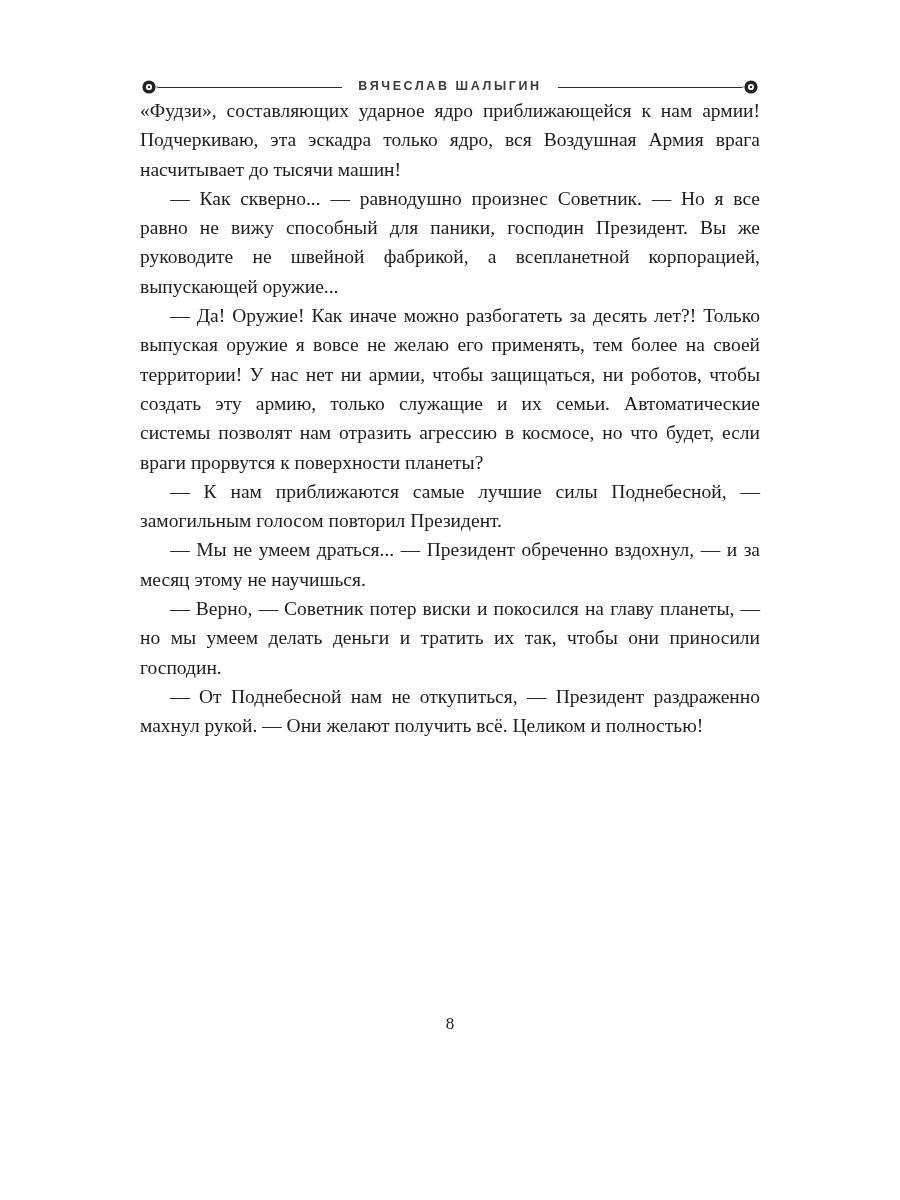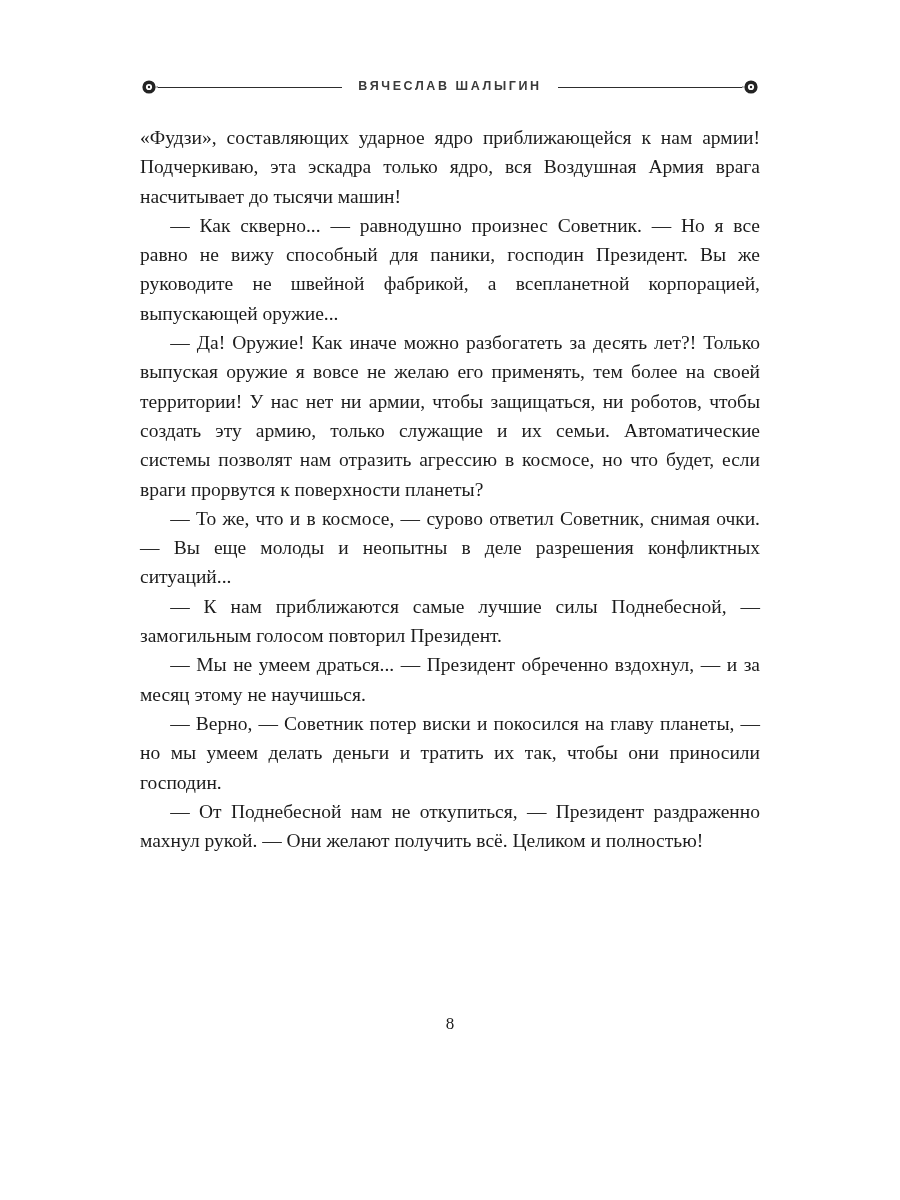--- a/index.html
+++ b/index.html
@@ -32,21 +32,20 @@
     letter-spacing: 2.6px;
     color: #3a3a3a;
     white-space: nowrap;
     padding: 0 16px;
     line-height: 1;
     transform: translateY(-1px);
   }
   .ornament { flex: 0 0 auto; display: block; }
   .ornament.right { transform: scaleX(-1); }
   .body-text {
-    margin-top: 27px;
     font-size: 19.5px;
     line-height: 29.3px;
     text-align: justify;
     hyphens: auto;
     -webkit-hyphens: auto;
   }
   .body-text p { margin: 0; text-indent: 1.55em; }
   .body-text p:first-child { text-indent: 0; }
   .page-number {
     position: absolute;
@@ -78,21 +77,20 @@
       <circle cx="9" cy="9" r="3.1" fill="#ffffff"></circle>
       <circle cx="9" cy="9" r="1.2" fill="#232323"></circle>
       <path d="M15 9 L18 8.4 L18 9.6 Z" fill="#232323"></path>
     </svg>
   </div>
 
   <div class="body-text">
       <p>«Фудзи», составляющих ударное ядро приближающейся к нам армии! Подчеркиваю, эта эскадра только ядро, вся Воздушная Армия врага насчитывает до тысячи машин!</p>
       <p>— Как скверно... — равнодушно произнес Советник. — Но я все равно не вижу способный для паники, господин Президент. Вы же руководите не швейной фабрикой, а всепланетной корпорацией, выпускающей оружие...</p>
       <p>— Да! Оружие! Как иначе можно разбогатеть за десять лет?! Только выпуская оружие я вовсе не желаю его применять, тем более на своей территории! У нас нет ни армии, чтобы защищаться, ни роботов, чтобы создать эту армию, только служащие и их семьи. Автоматические системы позволят нам отразить агрессию в космосе, но что будет, если враги прорвутся к поверхности планеты?</p>
-      <p>— То же, что и в космосе, — сурово ответил Советник, снимая очки. — Вы еще молоды и неопытны в деле разрешения конфликтных ситуаций...</p>
       <p>— К нам приближаются самые лучшие силы Поднебесной, — замогильным голосом повторил Президент.</p>
       <p>— Мы не умеем драться... — Президент обреченно вздохнул, — и за месяц этому не научишься.</p>
       <p>— Верно, — Советник потер виски и покосился на главу планеты, — но мы умеем делать деньги и тратить их так, чтобы они приносили господин.</p>
       <p>— От Поднебесной нам не откупиться, — Президент раздраженно махнул рукой. — Они желают получить всё. Целиком и полностью!</p>
     </div>
 
   <div class="page-number">8</div>
 
 </div>
 

